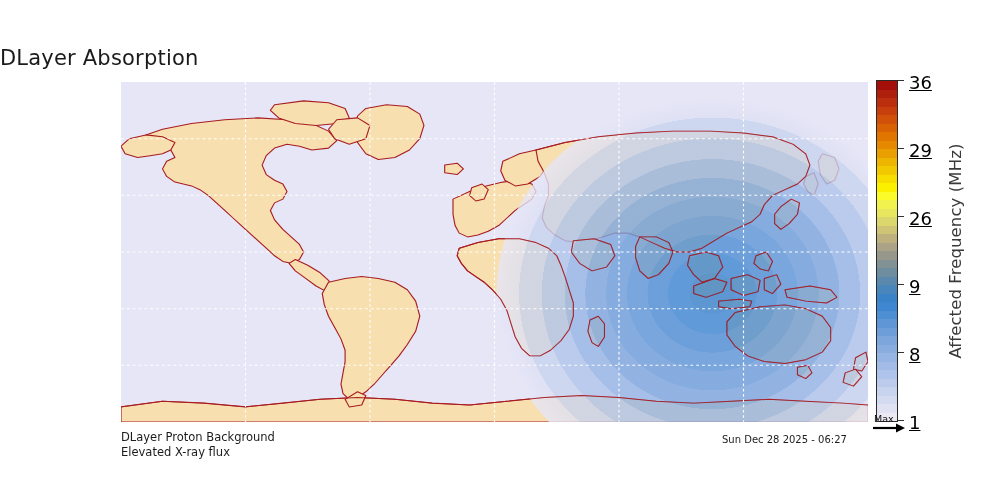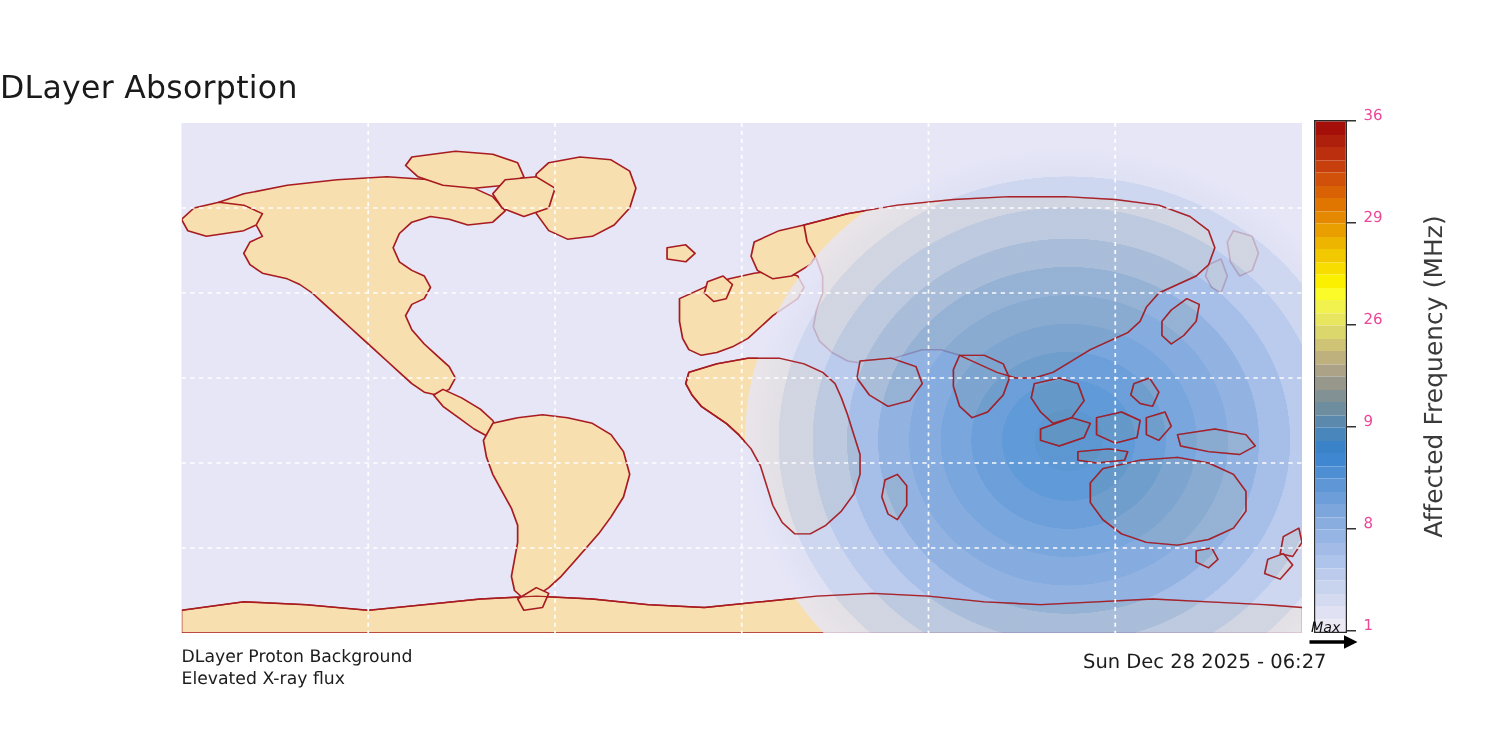--- a/index.html
+++ b/index.html
@@ -23,45 +23,45 @@
   
   .map-frame{
     position:absolute;left:121px;top:82px;width:747px;height:340px;
     overflow:hidden;
     background:#e6e6f7;
     border:0;
   }
   .map-frame svg{display:block;}
 
   
-  .cbar-wrap{position:absolute;left:876px;top:80px;width:22px;height:350px;font-style:italic;}
+  .cbar-wrap{position:absolute;left:876px;top:80px;width:22px;height:350px;}
   .cbar{position:absolute;left:0;top:0;width:22px;height:342px;
         border:1px solid #2a2a2a;box-sizing:border-box;}
   .cbar .seg{width:100%;}
   .cbar-ticks{position:absolute;left:898px;top:80px;width:60px;height:342px;}
   .ctick{position:absolute;left:0;height:1px;}
   .ctick i{position:absolute;left:0;top:0;width:6px;height:1px;background:#333;display:block;}
-  .ctick span{position:absolute;left:11px;top:-8px;font-size:10px;color:#ec4899;
-              font-family:"DejaVu Sans","Liberation Sans",sans-serif;}
+  .ctick span{position:absolute;left:11px;top:-8px;font-size:18px;color:#000000;
+              font-family:"DejaVu Sans","Liberation Sans",sans-serif;text-decoration:underline;}
   .cbar-label{
     position:absolute;left:922px;top:80px;width:342px;height:24px;
     transform:rotate(-90deg);transform-origin:0 0;
     margin-left:24px;margin-top:342px;
     text-align:center;font-size:16.5px;color:#3a3a3a;
     letter-spacing:.1px;
   }
   .maxmark{position:absolute;left:-4px;top:334px;width:40px;height:24px;}
   .maxmark .mtxt{position:absolute;left:2px;top:-1px;font-size:9.5px;color:#111;
                  font-family:"DejaVu Sans","Liberation Sans",sans-serif;}
 
   
   .note{position:absolute;left:121px;font-size:11.5px;color:#1c1c1c;}
   .note.l1{top:430px;}
   .note.l2{top:445px;}
-  .stamp{position:absolute;left:722px;top:434px;font-size:13px;color:#1c1c1c;}
+  .stamp{position:absolute;left:722px;top:434px;font-size:10px;color:#1c1c1c;}
   .copyright{position:absolute;left:12px;top:477px;font-size:12px;color:#111;
              font-style:italic;font-weight:bold;}
 </style>
 </head>
 <body>
 
 <div id="page">
 
   <div class="title">DLayer Absorption</div>
 

